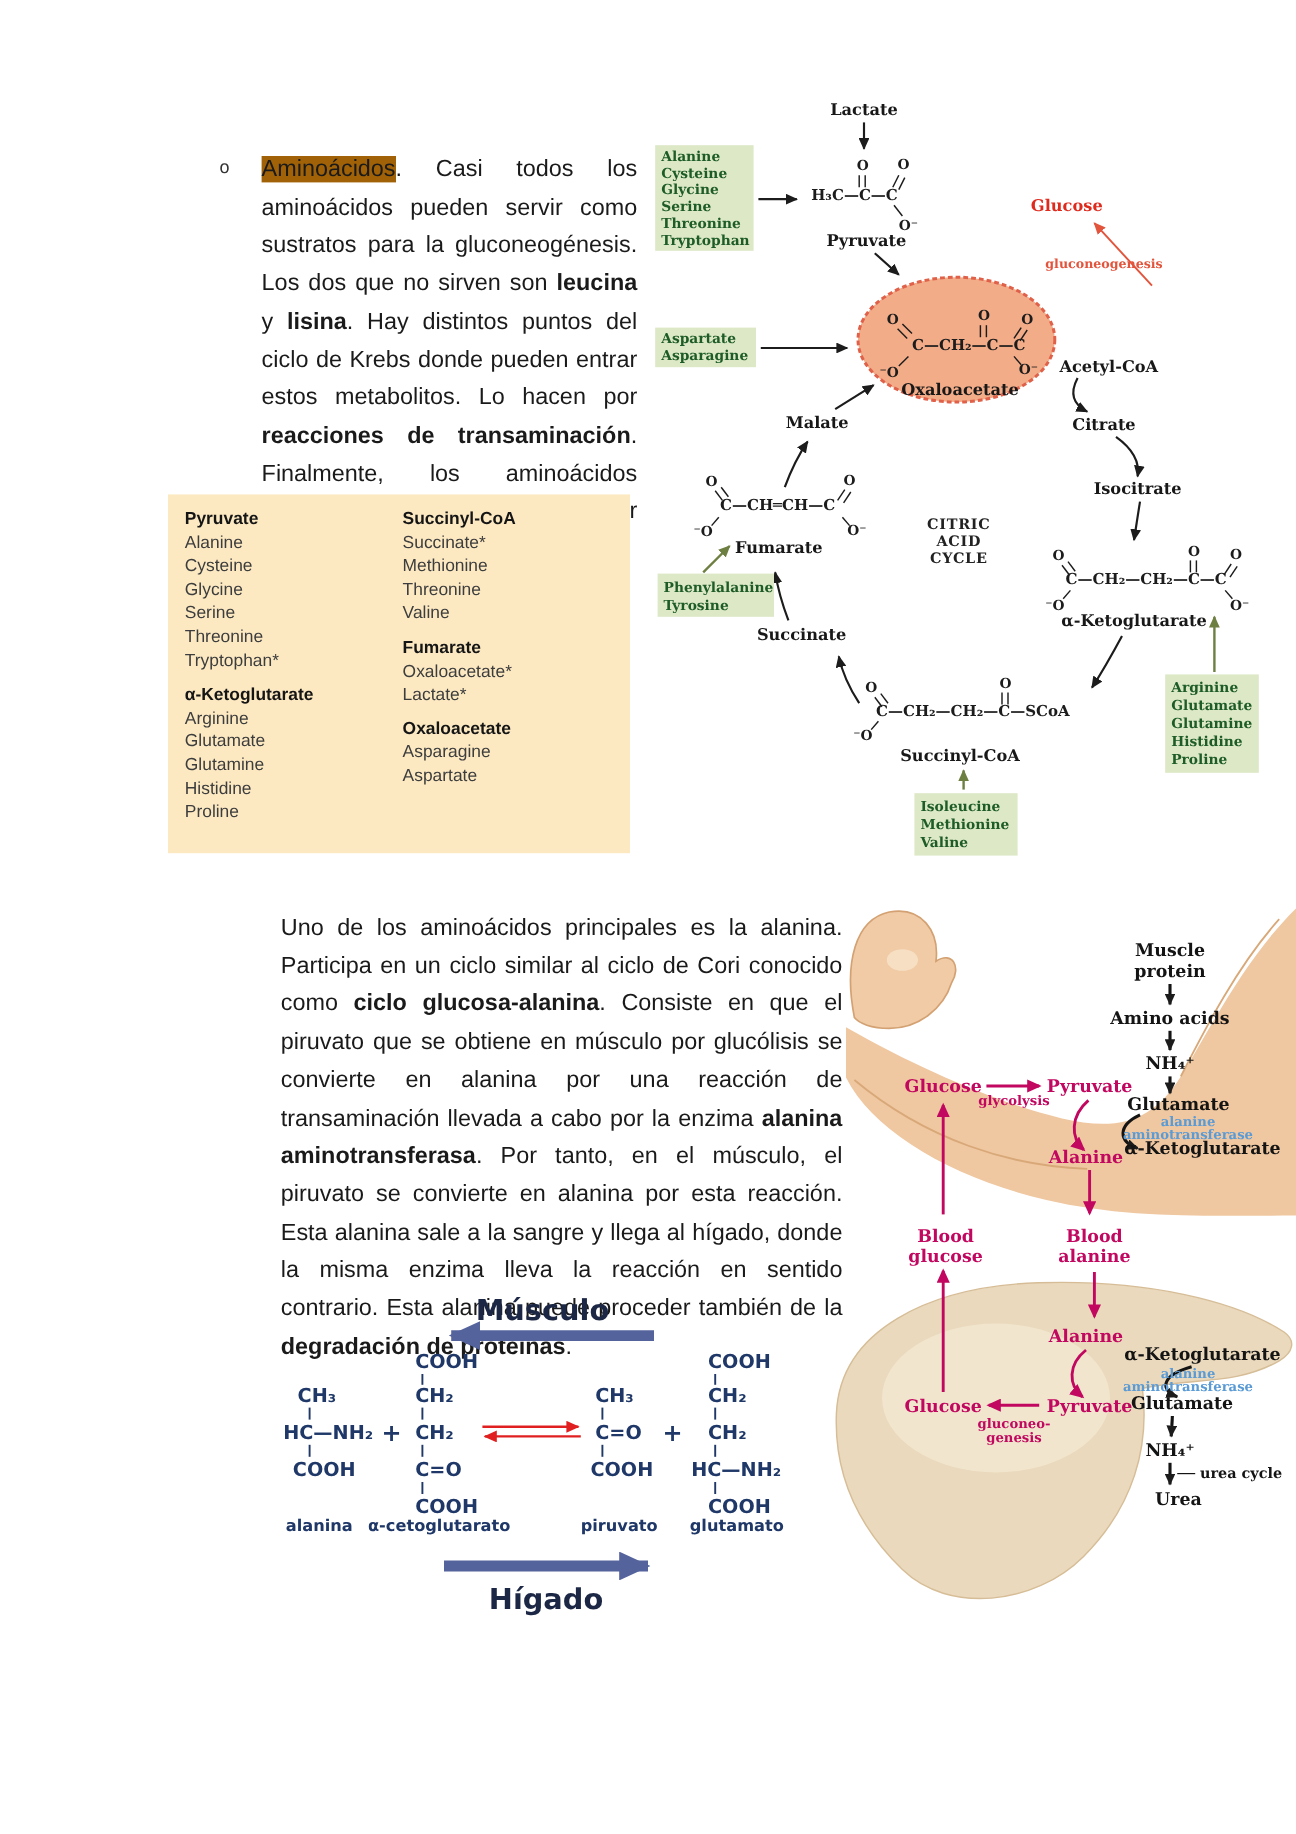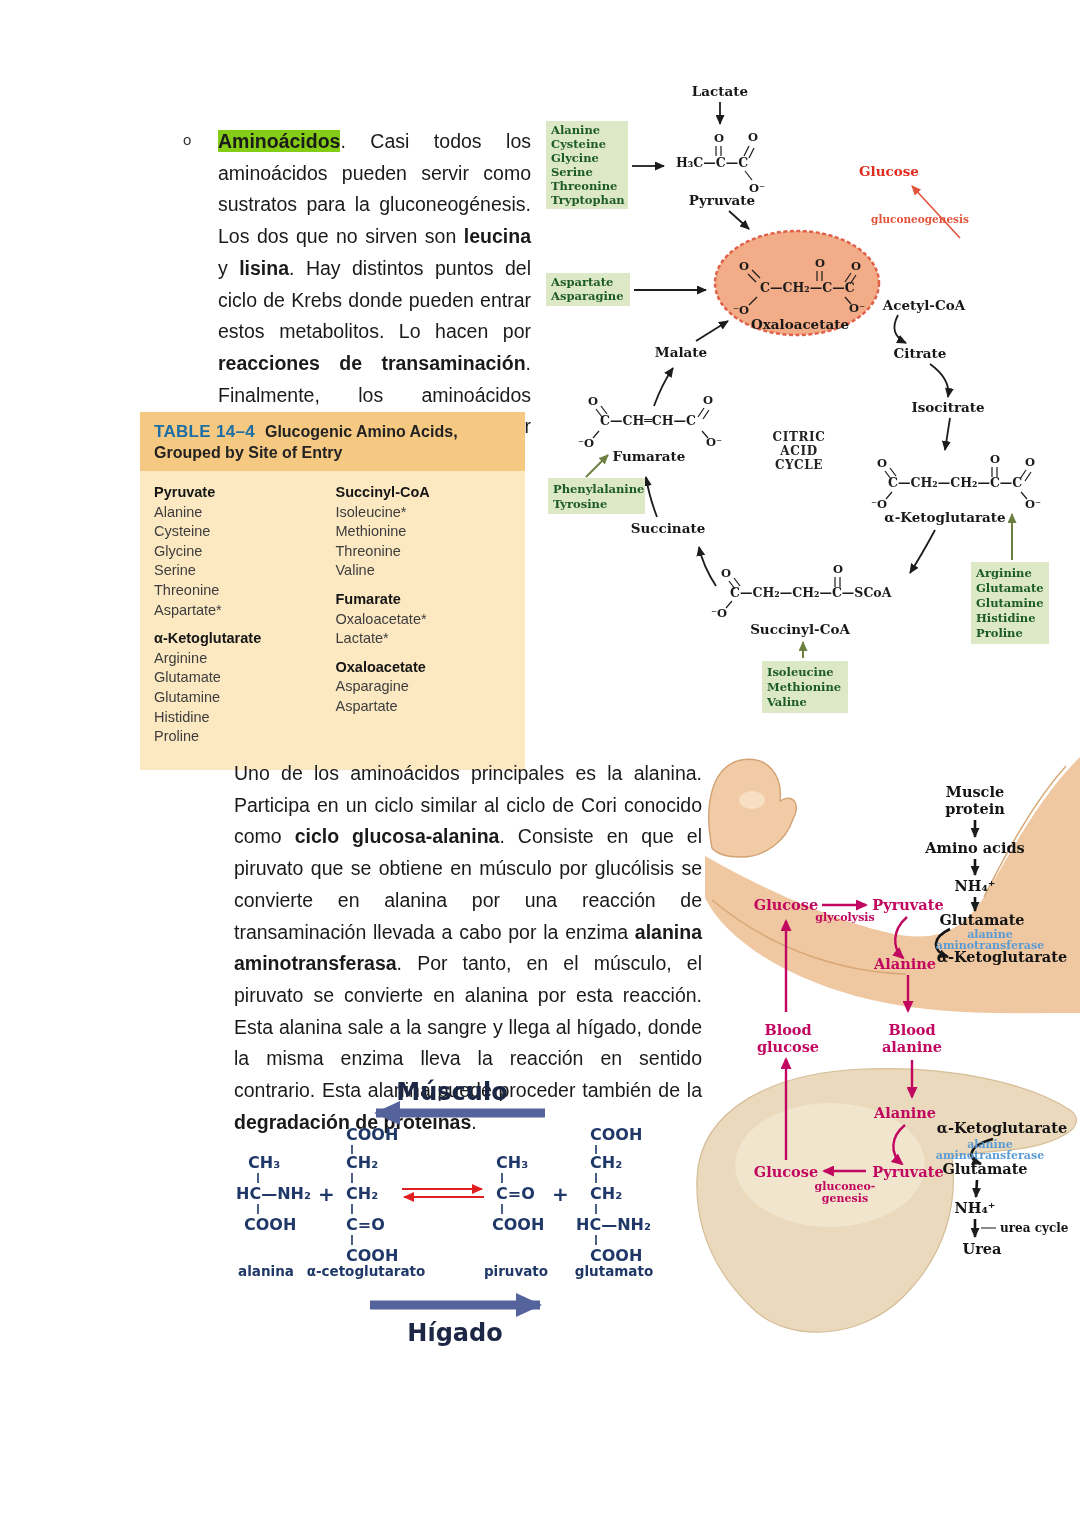--- a/index.html
+++ b/index.html
@@ -2,21 +2,21 @@
 <html><head>
 <meta charset="utf-8">
 <style>
   html,body{margin:0;padding:0;background:#fff;}
   #page{position:relative;width:1080px;height:1528px;background:#fff;overflow:hidden;
         font-family:"Liberation Sans",sans-serif;}
   .abs{position:absolute;}
   
   .para{font-size:19.5px;line-height:31.7px;color:#1a1a1a;text-align:justify;}
   .b{font-weight:bold;}
-  .hl{background:#84cc16;font-weight:bold;}
+  .hl{background:#a16207;font-weight:normal;}
   .bullet{font-size:15px;color:#333;}
   
   #tbl{width:385px;background:#fce9c2;}
   .tbl-head{background:#f6c983;padding:9px 12px 8px 14px;font-weight:bold;font-size:16px;color:#222;line-height:21px;}
   .tbl-label{color:#1c6ea4;font-size:17px;letter-spacing:.3px;margin-right:10px;}
   .tbl-body{display:flex;padding:12px 8px 14px 14px;}
   .tbl-col{width:50%;}
   .tbl-grp{margin-bottom:9px;}
   .tbl-grp-h{font-weight:bold;font-size:14.5px;color:#151515;line-height:19.6px;}
   .tbl-item{font-size:14.5px;color:#3d3d3d;line-height:19.6px;}
@@ -76,47 +76,44 @@
     </defs>
   </svg>
 
   <div class="abs bullet" style="left:183px;top:131px;">o</div>
 
   <div class="abs para" style="left:218px;top:126px;width:313px;">
     <span class="hl">Aminoácidos</span><span>. Casi todos los aminoácidos pueden servir como sustratos para la gluconeogénesis. Los dos que no sirven son </span><span class="b">leucina</span><span> y </span><span class="b">lisina</span><span>. Hay distintos puntos del ciclo de Krebs donde pueden entrar estos metabolitos. Lo hacen por </span><span class="b">reacciones de transaminación</span><span>. Finalmente, los aminoácidos pueden convertirse en OAA y, por tanto, en glucosa.</span>
   </div>
 
   <div id="tbl" class="abs" style="left:140px;top:412px;">
-    <div class="tbl-head">
-      <span class="tbl-label">TABLE 14–4</span><span>Glucogenic Amino Acids, Grouped by Site of Entry</span>
-    </div>
     <div class="tbl-body">
       <div class="tbl-col">
         <div class="tbl-grp">
           <div class="tbl-grp-h">Pyruvate</div>
           <div class="tbl-item">Alanine</div>
           <div class="tbl-item">Cysteine</div>
           <div class="tbl-item">Glycine</div>
           <div class="tbl-item">Serine</div>
           <div class="tbl-item">Threonine</div>
-          <div class="tbl-item">Aspartate*</div>
+          <div class="tbl-item">Tryptophan*</div>
         </div>
         <div class="tbl-grp">
           <div class="tbl-grp-h">α-Ketoglutarate</div>
           <div class="tbl-item">Arginine</div>
           <div class="tbl-item">Glutamate</div>
           <div class="tbl-item">Glutamine</div>
           <div class="tbl-item">Histidine</div>
           <div class="tbl-item">Proline</div>
         </div>
       </div>
       <div class="tbl-col">
         <div class="tbl-grp">
           <div class="tbl-grp-h">Succinyl-CoA</div>
-          <div class="tbl-item">Isoleucine*</div>
+          <div class="tbl-item">Succinate*</div>
           <div class="tbl-item">Methionine</div>
           <div class="tbl-item">Threonine</div>
           <div class="tbl-item">Valine</div>
         </div>
         <div class="tbl-grp">
           <div class="tbl-grp-h">Fumarate</div>
           <div class="tbl-item">Oxaloacetate*</div>
           <div class="tbl-item">Lactate*</div>
         </div>
         <div class="tbl-grp">

